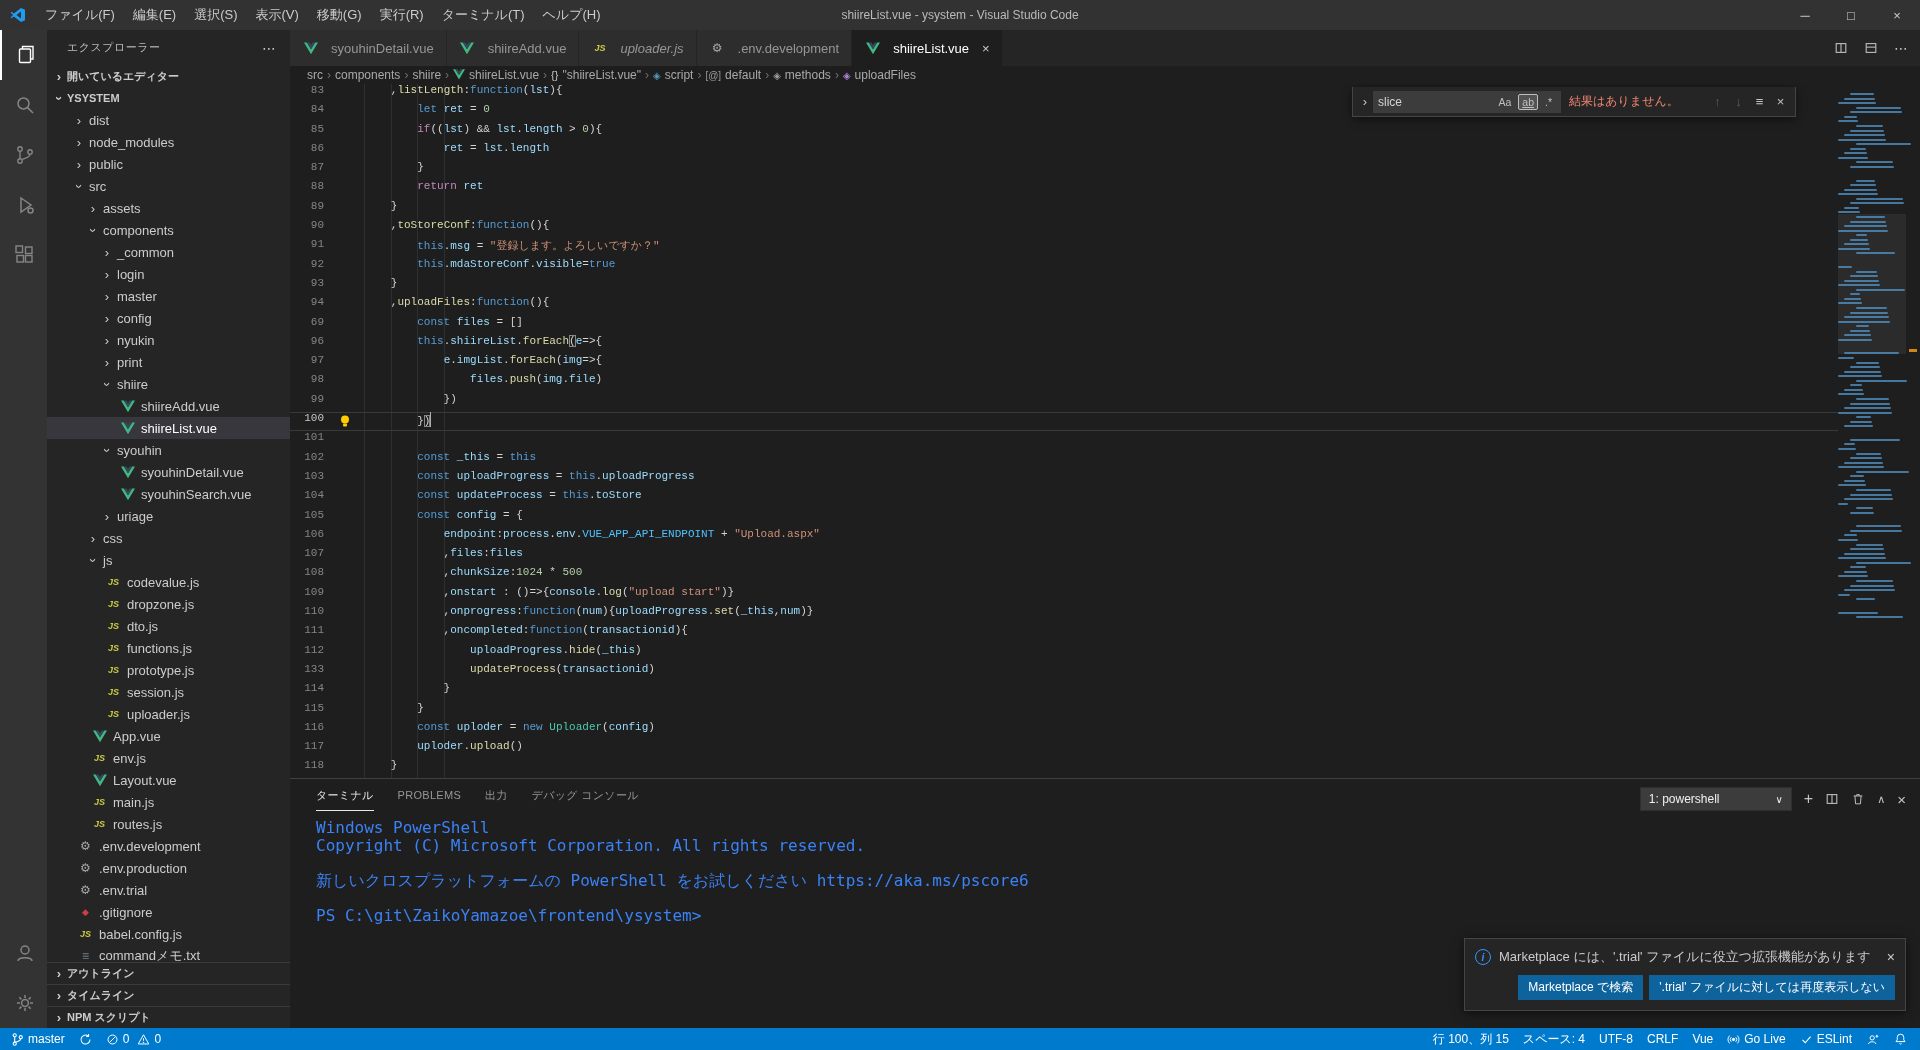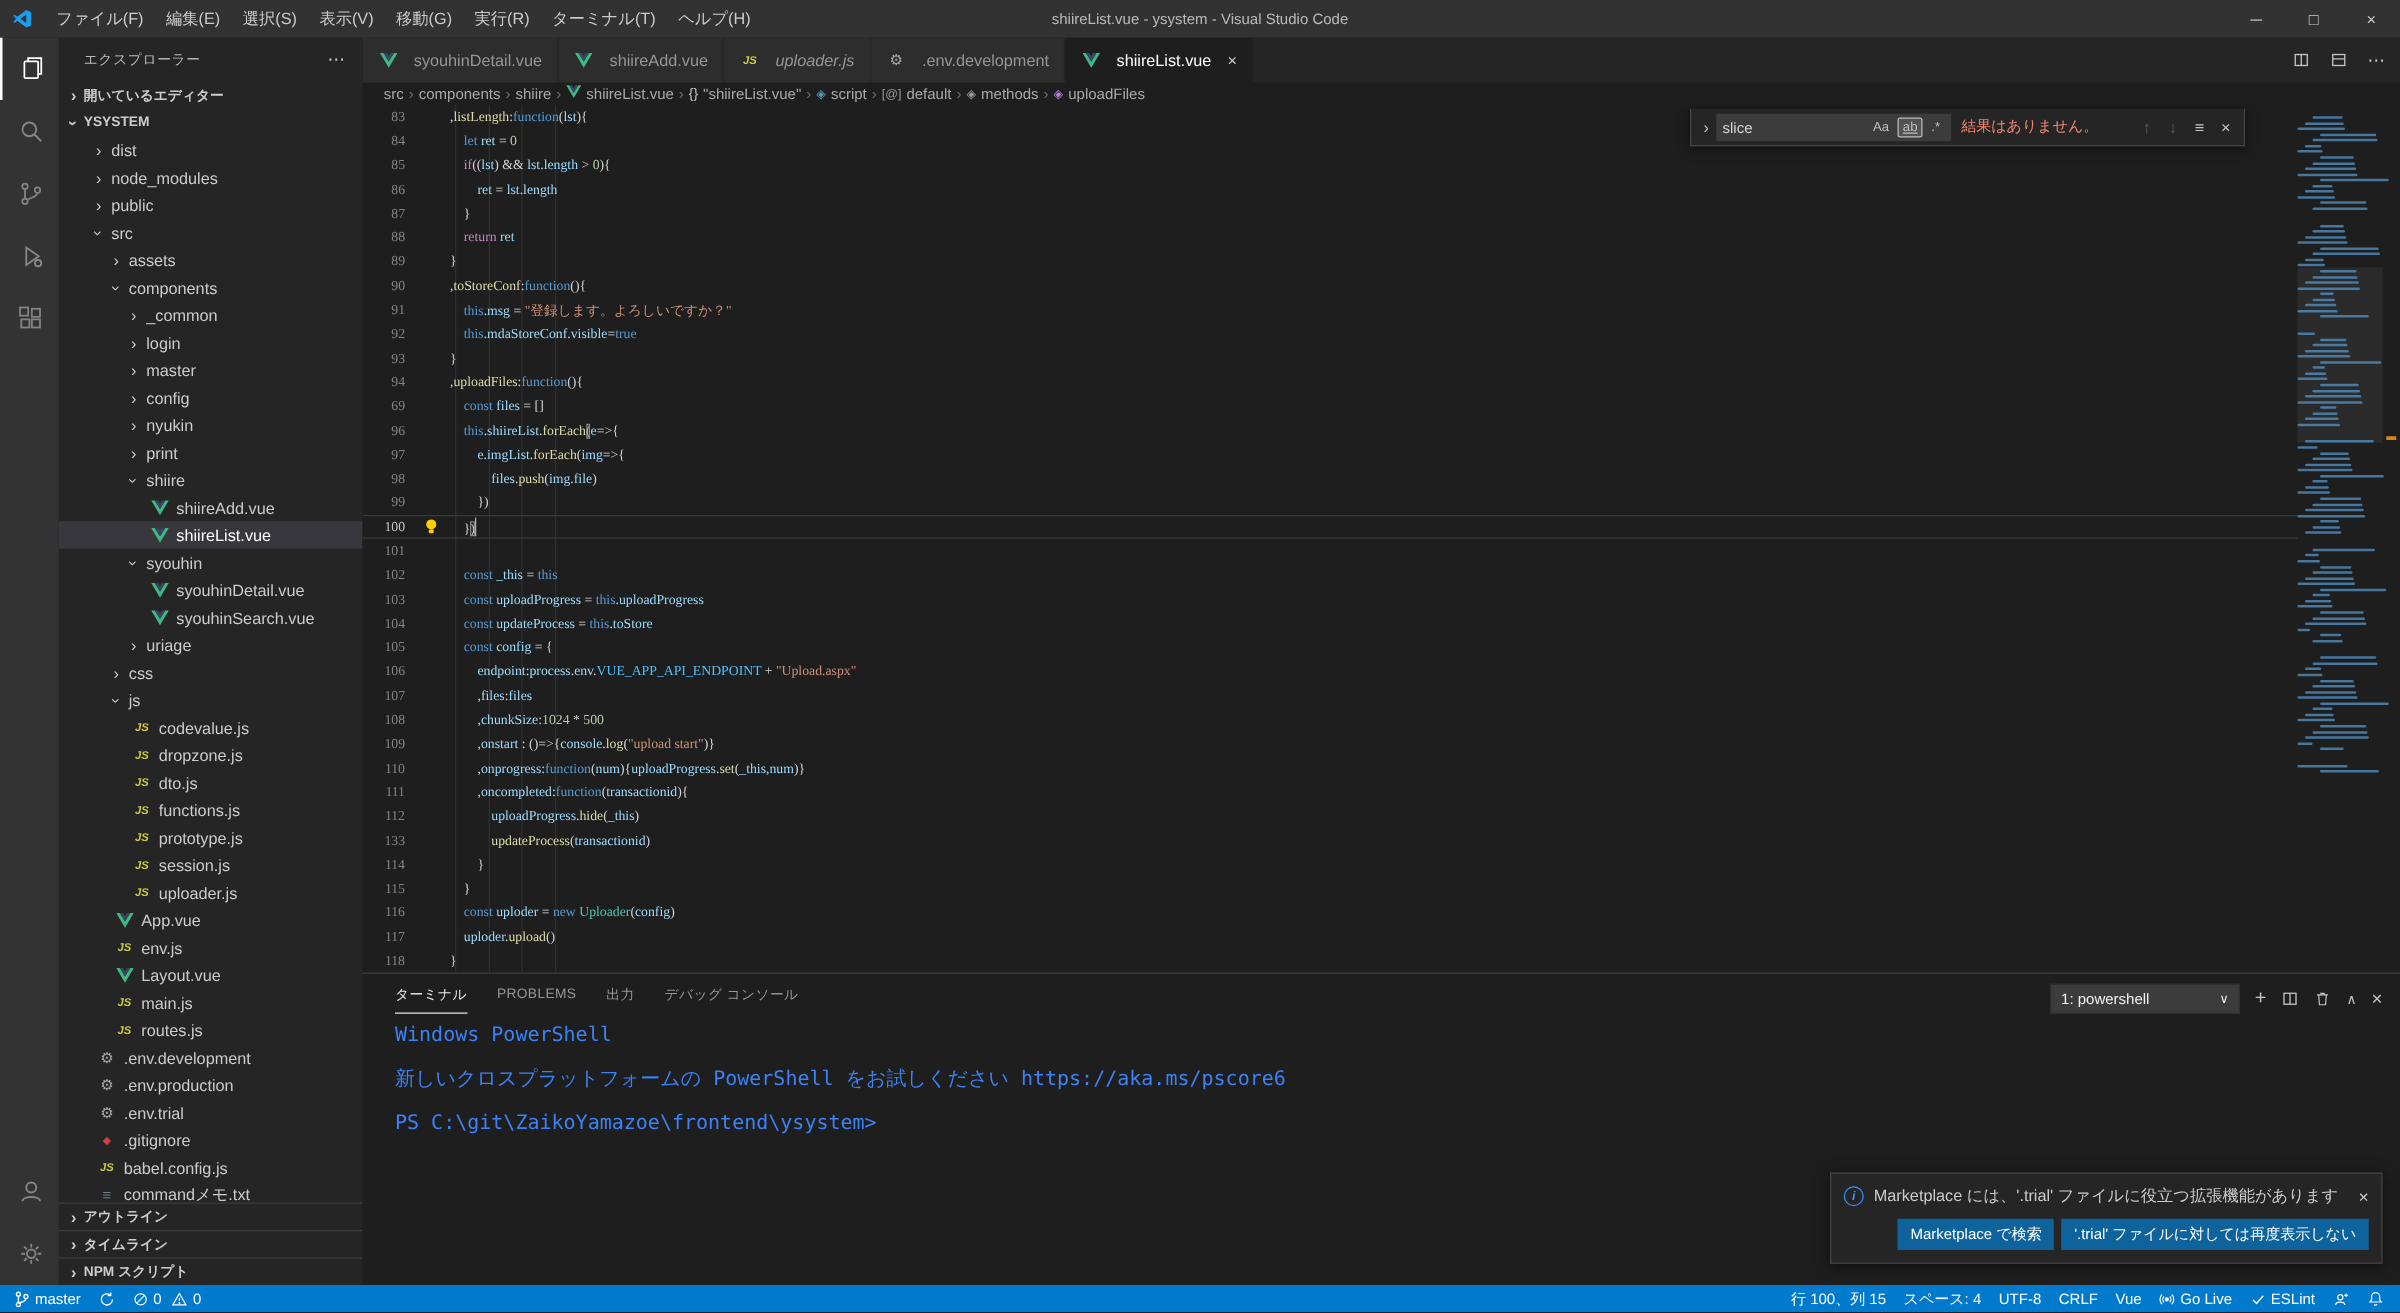--- a/index.html
+++ b/index.html
@@ -50,21 +50,21 @@
   .tab-actions{margin-left:auto;display:flex;align-items:center;gap:16px;padding-right:12px;color:#c5c5c5;font-size:14px;}
   .breadcrumb{position:absolute;top:36px;left:0;right:0;height:18px;display:flex;align-items:center;padding-left:17px;font-size:12px;color:#a9a9a9;}
   .bc-item{display:inline-flex;align-items:center;gap:4px;}
   .bc-sep{color:#6e6e6e;margin:0 4px;font-size:12px;}
   .bc-ico{font-size:10px;}
 
   
   .codearea{position:absolute;top:54px;left:0;right:0;bottom:250px;overflow:hidden;}
   .guide{position:absolute;top:0;bottom:0;width:1px;background:#404040;opacity:.5;}
   .codelines{position:absolute;top:0;left:0;right:82px;}
-  .crow{display:flex;height:19.3px;align-items:center;font-family:Liberation Serif, serif;font-size:11px;white-space:pre;}
+  .crow{display:flex;height:19.3px;align-items:flex-start;font-family:Liberation Mono, monospace;font-size:11px;white-space:pre;}
   .crow.cur-line{box-shadow:inset 0 1px 0 #3a3a3a,inset 0 -1px 0 #3a3a3a;}
   .crow.cur-line .lnum{color:#c6c6c6;}
   .lnum{flex:0 0 34px;text-align:right;color:#858585;}
   .ltext{margin-left:14px;color:#d4d4d4;}
   .pl{color:#d4d4d4}.kw{color:#569cd6}.ctl{color:#c586c0}.fn{color:#dcdcaa}.vr{color:#9cdcfe}
   .nu{color:#b5cea8}.st{color:#ce9178}.cl{color:#4ec9b0}.cn{color:#4fc1ff}
   .bm{color:#d4d4d4;outline:1px solid #888888;outline-offset:-1px;}
   .caret{display:inline-block;width:1px;height:15px;background:#aeafad;vertical-align:-3px;}
   .bulb{position:absolute;left:48px;z-index:5;}
 
@@ -703,21 +703,21 @@
           </span>
           <span class="pc-icon">
             <svg width="14" height="14" viewBox="0 0 16 16" fill="none" stroke="currentColor" stroke-width="1.1">
                 <path d="M3 4.5h10M6.5 4.5V3h3v1.5M4.5 4.5l.7 9h5.6l.7-9"></path>
               </svg>
           </span>
           <span class="pc-icon" style="font-size:11px;">∧</span>
           <span class="pc-icon" style="font-size:15px;">×</span>
         </div>
       </div>
-      <div class="termlines mono" id="termlines"><div>Windows PowerShell</div><div>&nbsp;</div><div>新しいクロスプラットフォームの PowerShell をお試しください https://aka.ms/pscore6</div><div>&nbsp;</div><div>PS C:\git\ZaikoYamazoe\frontend\ysystem&gt;</div></div>
+      <div class="termlines mono" id="termlines"><div>Windows PowerShell</div><div>Copyright (C) Microsoft Corporation. All rights reserved.</div><div>&nbsp;</div><div>新しいクロスプラットフォームの PowerShell をお試しください https://aka.ms/pscore6</div><div>&nbsp;</div><div>PS C:\git\ZaikoYamazoe\frontend\ysystem&gt;</div></div>
     </div>
   </section>
 
   <footer class="statusbar">
     <div id="status-left" style="display:flex;margin-left:4px;">
         <span class="st-item">
           <span class="icon">
             <svg width="13" height="15" viewBox="0 0 14 16" fill="none" stroke="#fff" stroke-width="1.2">
               <circle cx="4" cy="3.5" r="1.7"></circle>
               <circle cx="4" cy="12.5" r="1.7"></circle>

